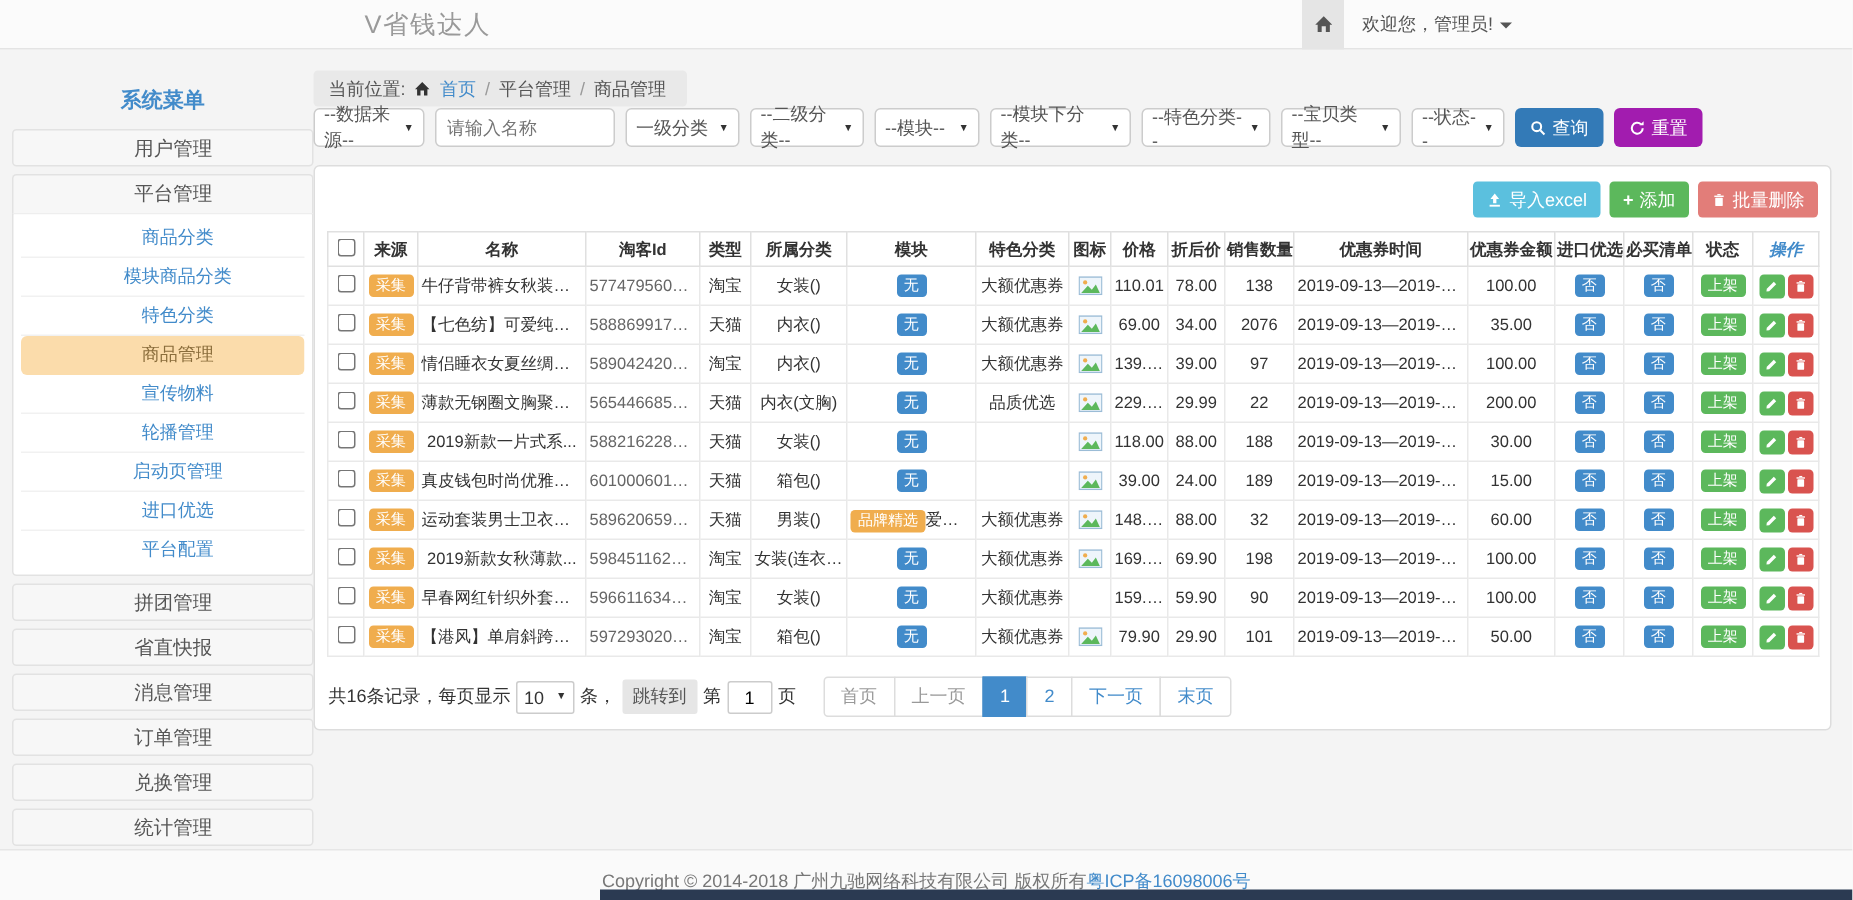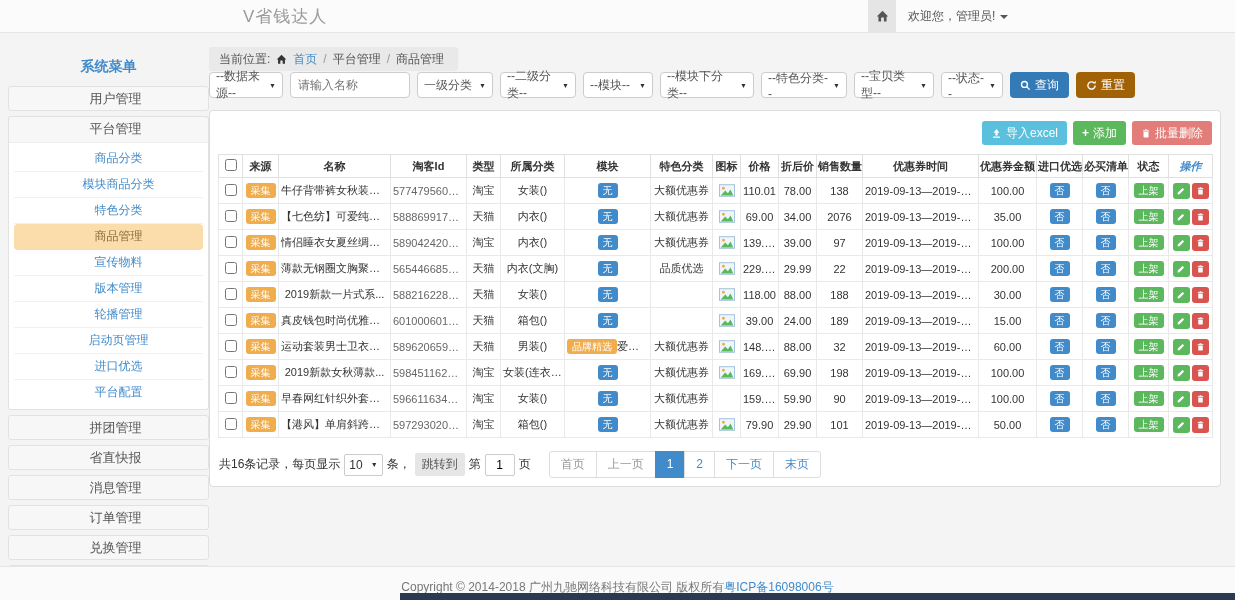--- a/index.html
+++ b/index.html
@@ -28,21 +28,21 @@
   .main { position:absolute; left:209px; top:40px; width:1012px; z-index:1; }
   .breadcrumb { margin-top:7px; display:inline-flex; align-items:center; gap:6px; height:24px; background:#e9e9e9; border-radius:3px; padding:0 14px 0 10px; font-size:12px; color:#555; }
   .breadcrumb a { color:#428bca; text-decoration:none; cursor:pointer; }
   .bc-sep { color:#999; }
   .filters { margin-top:1px; display:flex; gap:7px; }
   .select { height:26px; border:1px solid #ccc; border-radius:4px; background:#fff; display:flex; align-items:center; justify-content:space-between; padding:0 6px; font-size:12px; color:#555; cursor:pointer; }
   .sel-caret { font-size:7px; color:#333; margin-left:4px; }
   .txt-input { height:26px; border:1px solid #ccc; border-radius:4px; padding:0 7px; font-size:12px; color:#555; outline:none; }
   .btn { height:26px; border:none; border-radius:4px; color:#fff; font-size:12px; display:inline-flex; align-items:center; gap:4px; padding:0 10px; cursor:pointer; font-family:inherit; }
   .btn-search { background:#337ab7; }
-  .btn-reset { background:#a16207; }
+  .btn-reset { background:#a21caf; }
   
   .panel { margin-top:12px; background:#fff; border:1px solid #ddd; border-radius:4px; padding:8px; }
   .toolbar { display:flex; justify-content:flex-end; gap:6px; margin:2px 0 9px 0; }
   .btn-sm { height:24px; border:none; border-radius:3px; color:#fff; font-size:12px; display:inline-flex; align-items:center; gap:4px; padding:0 9px; cursor:pointer; font-family:inherit; }
   .btn-import { background:#5bc0de; }
   .btn-add { background:#5cb85c; }
   .btn-del { background:#e27d79; }
   table { width:100%; border-collapse:collapse; table-layout:fixed; }
   th { border:1px solid #e0e0e0; height:23px; font-size:11px; font-weight:bold; text-align:center; padding:1px; color:#333; white-space:nowrap; overflow:hidden; }
   th.op-head { color:#428bca;font-style:italic; }
@@ -98,21 +98,20 @@
   <div class="sidebar-title">系统菜单</div>
   <nav id="menu">
       <div class="group">用户管理</div>
       <div class="group expanded">平台管理</div>
       <div class="submenu">
         <div class="subitem">商品分类</div>
         <div class="subitem">模块商品分类</div>
         <div class="subitem">特色分类</div>
         <div class="subitem active">商品管理</div>
         <div class="subitem">宣传物料</div>
-        <div class="subitem">版本管理</div>
         <div class="subitem">轮播管理</div>
         <div class="subitem">启动页管理</div>
         <div class="subitem">进口优选</div>
         <div class="subitem">平台配置</div>
       </div>
       <div class="group">拼团管理</div>
       <div class="group">省直快报</div>
       <div class="group">消息管理</div>
       <div class="group">订单管理</div>
       <div class="group">兑换管理</div>

